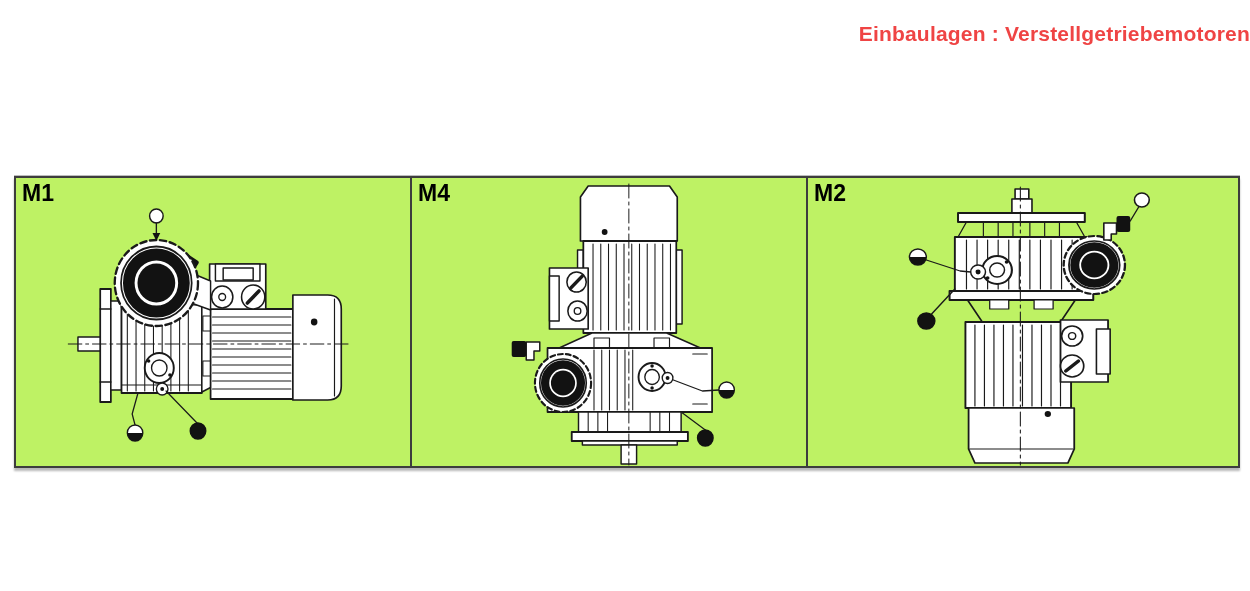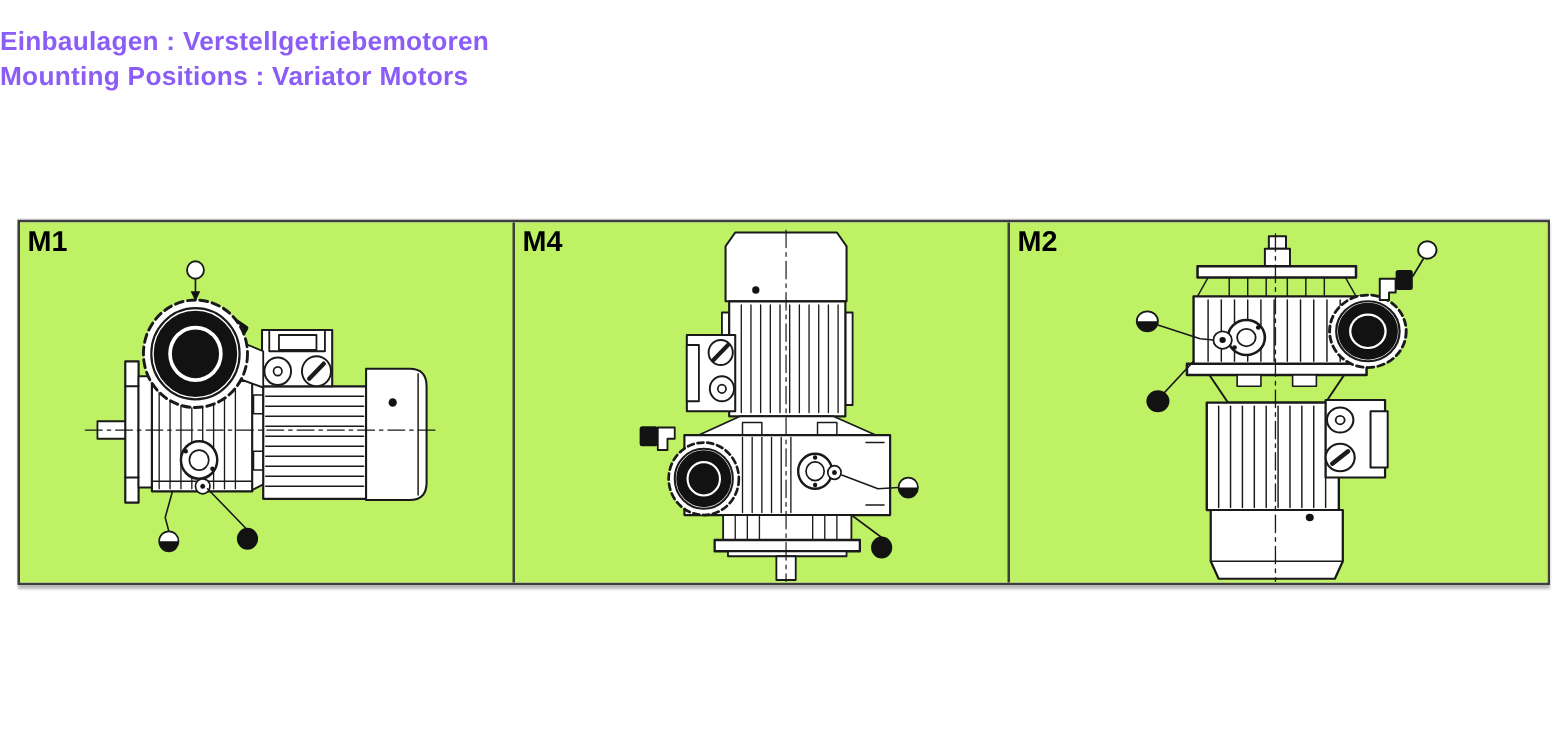--- a/index.html
+++ b/index.html
@@ -2,22 +2,22 @@
 <html><head>
 <meta charset="utf-8">
 <style>
   html,body{margin:0;padding:0;}
   body{
     width:1250px;height:591px;position:relative;overflow:hidden;
     background:#ffffff;font-family:"Liberation Sans",sans-serif;color:#000;
   }
   .title-block{
     position:absolute;top:20px;left:0;width:100%;
-    text-align:left;font-weight:bold;font-size:21px;line-height:28px;
-    letter-spacing:.2px;color:#8b5cf6;
+    text-align:right;font-weight:bold;font-size:21px;line-height:28px;
+    letter-spacing:.2px;color:#ef4444;
   }
   .panels-row{
     position:absolute;left:14px;top:176px;width:1226px;height:292px;
     display:flex;box-sizing:border-box;background:#fff;
     border:2px solid #3d3d3d;
     box-shadow:0 3px 2px rgba(0,0,0,.28), 0 -1px 0 #bdbdbd;
   }
   .panel{
     position:relative;flex:1;box-sizing:border-box;background:#bef264;
     border-right:2px solid #3d3d3d;
@@ -29,21 +29,20 @@
   }
   .panel svg{position:absolute;left:0;top:0;width:100%;height:100%;display:block;}
 </style>
 </head>
 <body>
 
 <div class="page">
 
   <header class="title-block">
     <div>Einbaulagen : Verstellgetriebemotoren</div>
-    <div>Mounting Positions : Variator Motors</div>
   </header>
 
   <div class="panels-row">
 
     <section class="panel">
       <div class="panel-label">M1</div>
       <svg viewBox="0 0 407 288" preserveAspectRatio="none">
         <g stroke="#1a1a1a" stroke-width="1.5" fill="none" stroke-linejoin="round" stroke-linecap="round">
 
           <g>

